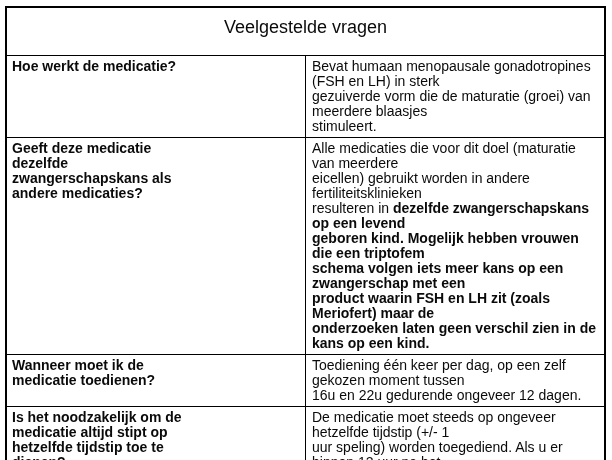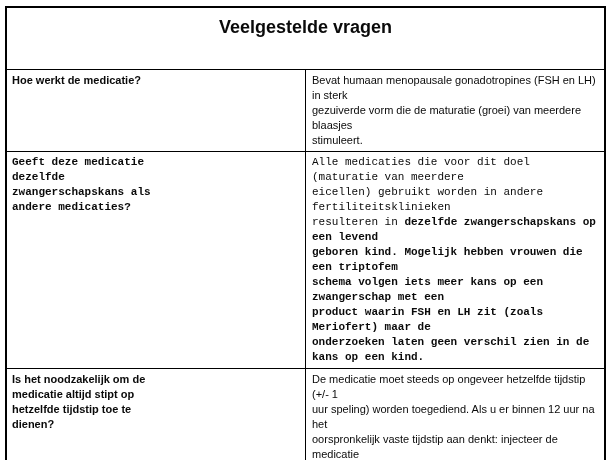--- a/index.html
+++ b/index.html
@@ -21,47 +21,47 @@
     margin: 6px 0 0 5px;
   }
   table.faq, table.faq td {
     border: 1.5px solid #000000;
   }
   table.faq {
     border-width: 2px;
   }
   td {
     vertical-align: top;
-    font-size: 11px;
+    font-size: 14px;
     line-height: 15px;
   }
   td.title-cell {
     height: 37px;
     text-align: center;
     vertical-align: middle;
     font-size: 18px;
-    font-weight: bold;
-    padding-bottom: 23px;
+    font-weight: normal;
+    padding-bottom: 9px;
   }
   td.q {
     width: 185px;
     font-weight: bold;
     padding: 3px 6px 3px 5px;
   }
   td.a {
     padding: 3px 6px 3px 6px;
   }
   .pre {
     white-space: pre-line;
   }
   .bold {
     font-weight: bold;
   }
   tr.r1 { height: 64px; }
-  tr.r2 { height: 125px; font-family: Liberation Mono, monospace; }
+  tr.r2 { height: 125px; }
   tr.r3 { height: 64px; }
   tr.r4 { height: 46px; }
   tr.r5 { height: 106px; }
 </style>
 </head>
 <body>
 
 <table class="faq">
   <tbody>
       <tr>
@@ -93,20 +93,30 @@
 eicellen) gebruikt worden in andere fertiliteitsklinieken
 resulteren in </span><span class="pre bold">dezelfde zwangerschapskans op een levend
 geboren kind. Mogelijk hebben vrouwen die een triptofem
 schema volgen iets meer kans op een zwangerschap met een
 product waarin FSH en LH zit (zoals Meriofert) maar de
 onderzoeken laten geen verschil zien in de kans op een kind.</span>
     </td>
   </tr>
 
 
+  <tr class="r4">
+    <td class="q">
+      <span class="pre">Wanneer moet ik de
+medicatie toedienen?</span>
+    </td>
+    <td class="a">
+      <span class="pre">Toediening één keer per dag, op een zelf gekozen moment tussen
+16u en 22u gedurende ongeveer 12 dagen.</span>
+    </td>
+  </tr>
 
   <tr class="r5">
     <td class="q">
       <span class="pre">Is het noodzakelijk om de
 medicatie altijd stipt op
 hetzelfde tijdstip toe te
 dienen?</span>
     </td>
     <td class="a">
       <span class="pre">De medicatie moet steeds op ongeveer hetzelfde tijdstip (+/- 1

